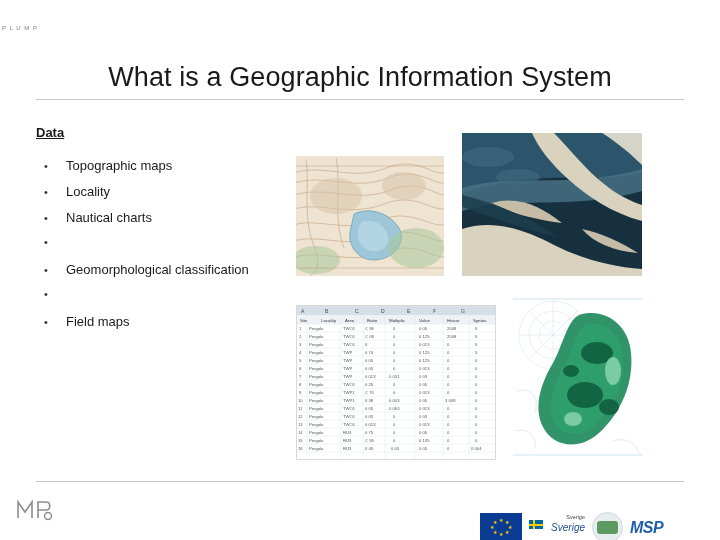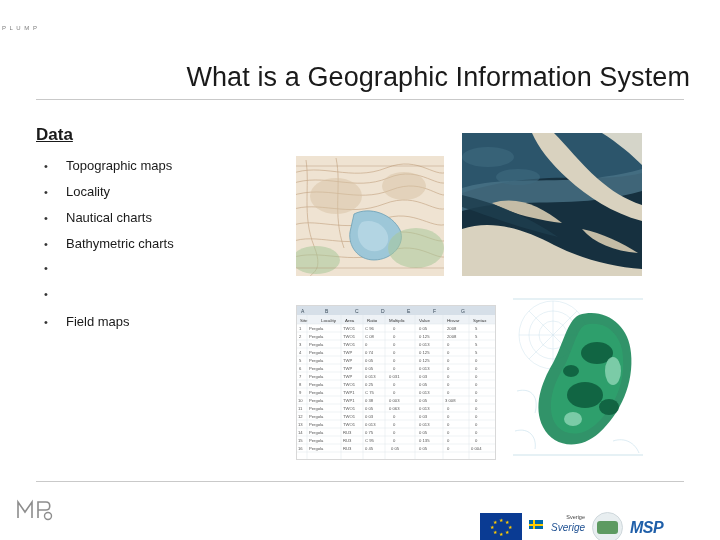--- a/index.html
+++ b/index.html
@@ -19,40 +19,40 @@
     left: 0; top: 0;
     width: 720px;
     height: 540px;
     background: #ffffff;
   }
   .title {
     position: absolute;
     left: 30px;
     top: 44px;
     width: 660px;
-    text-align: right;
+    text-align: center;
     font-size: 27px;
     color: #1a1a1a;
     font-weight: normal;
     letter-spacing: 0.1px;
     line-height: 1.15;
   }
   .title-rule {
     position: absolute;
     left: 36px;
     top: 99px;
     width: 648px;
     height: 1px;
     background: #c9c9c9;
   }
   .section-label {
     position: absolute;
     left: 36px;
     top: 125px;
-    font-size: 17px;
+    font-size: 13px;
     font-weight: bold;
     color: #1a1a1a;
     text-decoration: underline;
   }
   .bullets {
     position: absolute;
     left: 36px;
     top: 158px;
     width: 330px;
   }
@@ -256,24 +256,24 @@
     <div class="bullet-row">
       <span class="bullet-dot">•</span>
       <span class="bullet-text">Locality</span>
     </div>
     <div class="bullet-row">
       <span class="bullet-dot">•</span>
       <span class="bullet-text">Nautical charts</span>
     </div>
     <div class="bullet-row">
       <span class="bullet-dot">•</span>
-      <span class="bullet-text">Bathymetric charts</span>
     </div>
     <div class="bullet-row">
       <span class="bullet-dot">•</span>
+      <span class="bullet-text">Geomorphological classification</span>
     </div>
     <div class="bullet-row">
       <span class="bullet-dot">•</span>
     </div>
     <div class="bullet-row">
       <span class="bullet-dot">•</span>
       <span class="bullet-text">Field maps</span>
     </div>
   </div>
 

